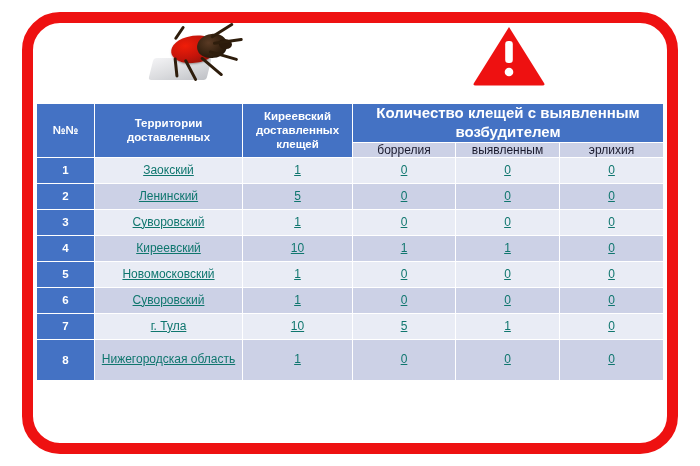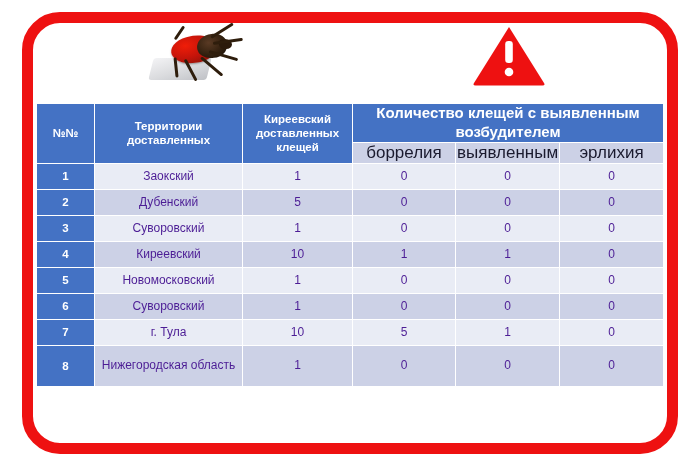--- a/index.html
+++ b/index.html
@@ -137,43 +137,44 @@
     text-align: center;
     vertical-align: middle;
     line-height: 1.25;
     padding: 3px 4px;
   }
   .hdr.big { font-size: 15px; }
   .subhdr {
     background: #ccd1e6;
     color: #1a1a2e;
     font-weight: normal;
-    font-size: 17px;
+    font-size: 12px;
     text-align: center;
     vertical-align: middle;
     padding: 5px 3px;
     border: 1px solid #ffffff;
   }
   
   .num-cell {
     background: #4472c4;
     color: #ffffff;
     font-weight: bold;
     font-size: 11.5px;
     text-align: center;
     vertical-align: middle;
     height: 25px;
   }
   .cell {
     font-size: 12px;
-    color: #4c1d95;
+    color: #0f766e;
     text-align: center;
     vertical-align: middle;
     height: 25px;
     line-height: 1.22;
+    text-decoration: underline;
   }
   tr.band-a .cell { background: #e9ecf5; }
   tr.band-b .cell { background: #ccd1e6; }
   tr.tall .num-cell, tr.tall .cell { height: 40px; }
 
   
   col.c-num   { width: 58px; }
   col.c-terr  { width: 148px; }
   col.c-count { width: 110px; }
   col.c-bor   { width: 103px; }
@@ -249,21 +250,21 @@
       <tr class="band-a">
         <td class="num-cell">1</td>
         <td class="cell">Заокский</td>
         <td class="cell">1</td>
         <td class="cell">0</td>
         <td class="cell">0</td>
         <td class="cell">0</td>
       </tr>
       <tr class="band-b">
         <td class="num-cell">2</td>
-        <td class="cell">Дубенский</td>
+        <td class="cell">Ленинский</td>
         <td class="cell">5</td>
         <td class="cell">0</td>
         <td class="cell">0</td>
         <td class="cell">0</td>
       </tr>
       <tr class="band-a">
         <td class="num-cell">3</td>
         <td class="cell">Суворовский</td>
         <td class="cell">1</td>
         <td class="cell">0</td>

